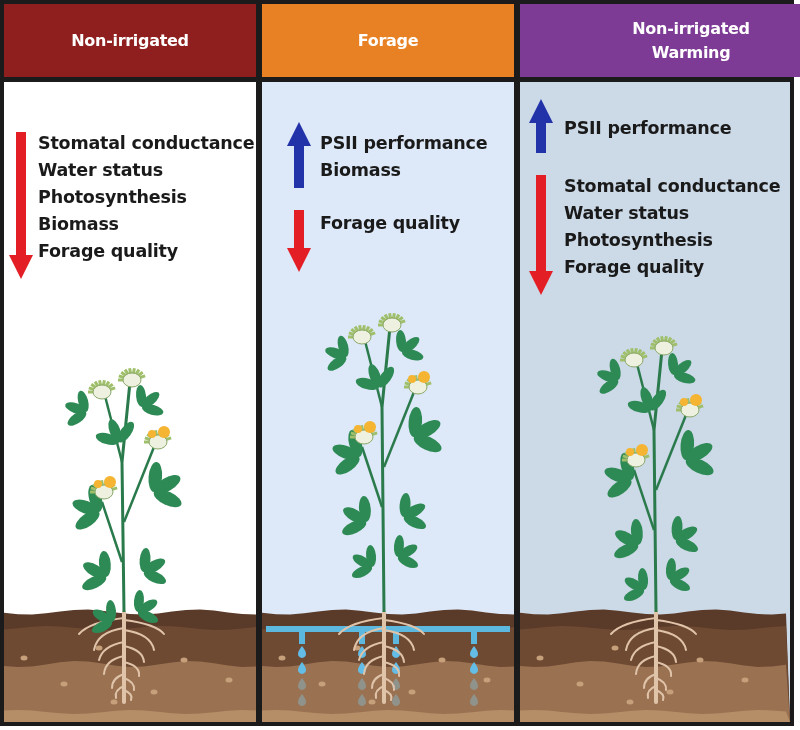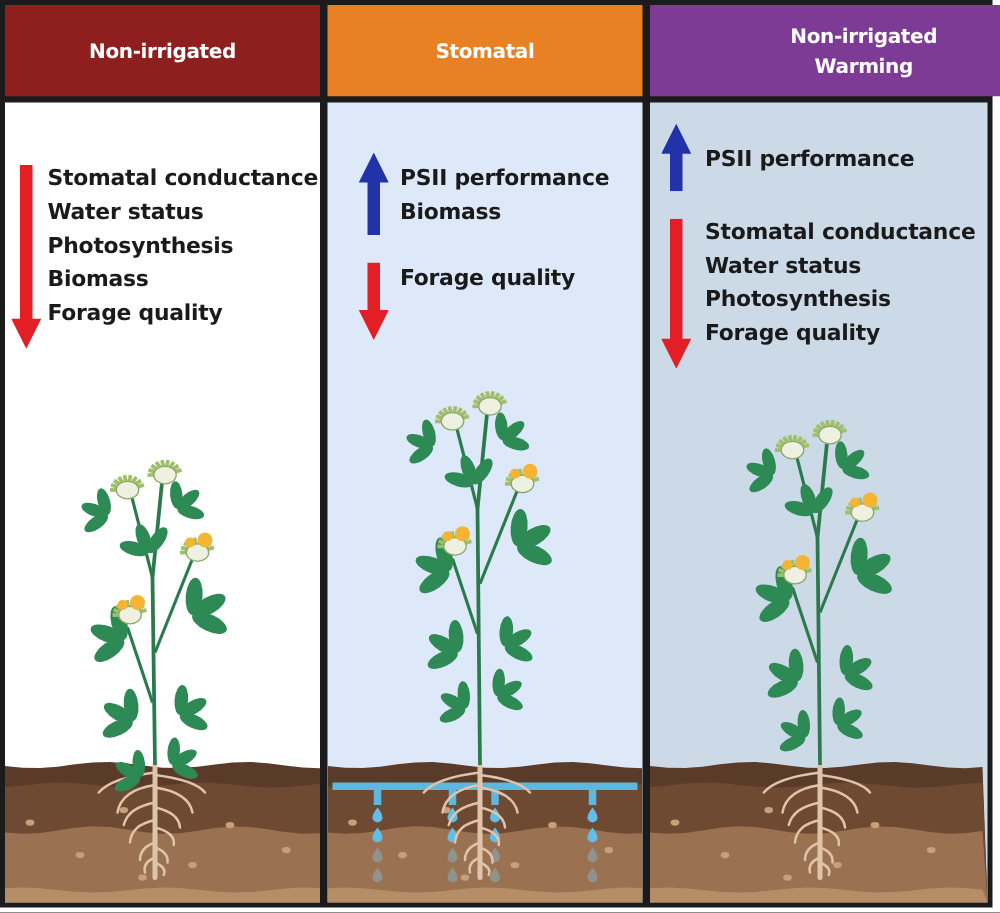--- a/index.html
+++ b/index.html
@@ -17,21 +17,21 @@
 </style>
 </head>
 <body>
 
 <div class="frame"></div>
 
 <div class="header" id="h0" style="left: 4px; width: 252px; background: rgb(142, 31, 30);">
   <span>Non-irrigated</span>
 </div>
 <div class="header" id="h1" style="left: 262px; width: 252px; background: rgb(232, 128, 36);">
-  <span>Stomatal</span>
+  <span>Forage</span>
 </div>
 <div class="header" id="h2" style="left: 520px; width: 270px; background: rgb(126, 59, 150); padding-left: 36px;">
   <span style="display:inline-block;width:180px;">Non-irrigated Warming</span>
 </div>
 
 <div class="panel" id="p0" style="left: 4px; width: 252px; background: rgb(255, 255, 255);">
     <svg width="252" height="640" class="scene">
       <g>
         <path d="M0,640 L0,530 L0,530.7 L14,532.2 L28,532.4 L42,531.3 L56,529.4 L70,527.9 L84,527.6 L98,528.7 L112,530.5 L126,532.1 L140,532.4 L154,531.4 L168,529.5 L182,527.9 L196,527.5 L210,528.5 L224,530.4 L238,532.0 L252,532.5 L252,640 Z" fill="#5a3a28"></path>
         <path d="M0,640 L0,546 L0,547.6 L14,546.3 L28,544.8 L42,544.0 L56,544.4 L70,545.7 L84,547.1 L98,548.0 L112,547.7 L126,546.4 L140,544.9 L154,544.0 L168,544.3 L182,545.5 L196,547.0 L210,547.9 L224,547.7 L238,546.5 L252,545.0 L252,640 Z" fill="#6f4a33"></path>

